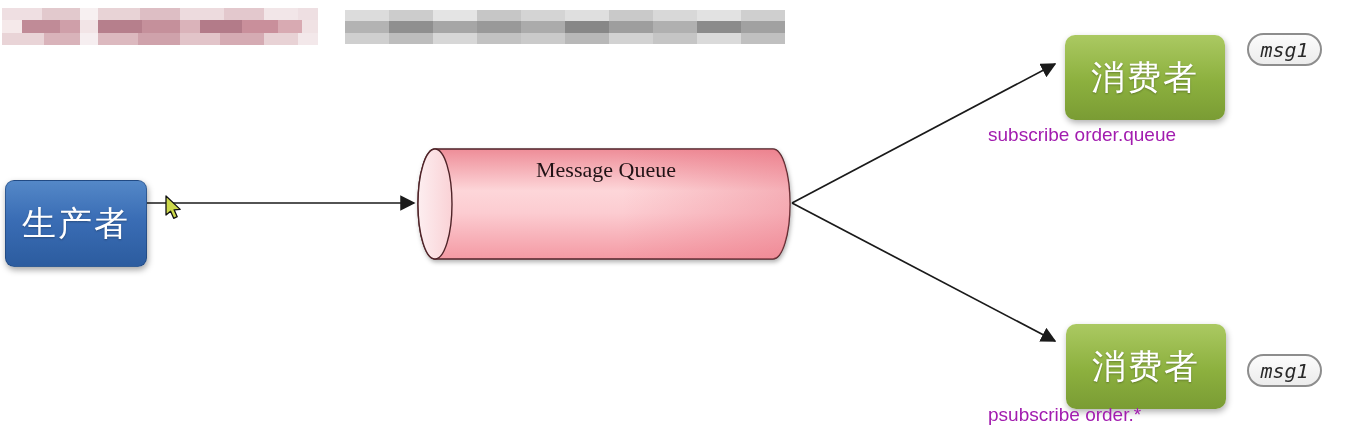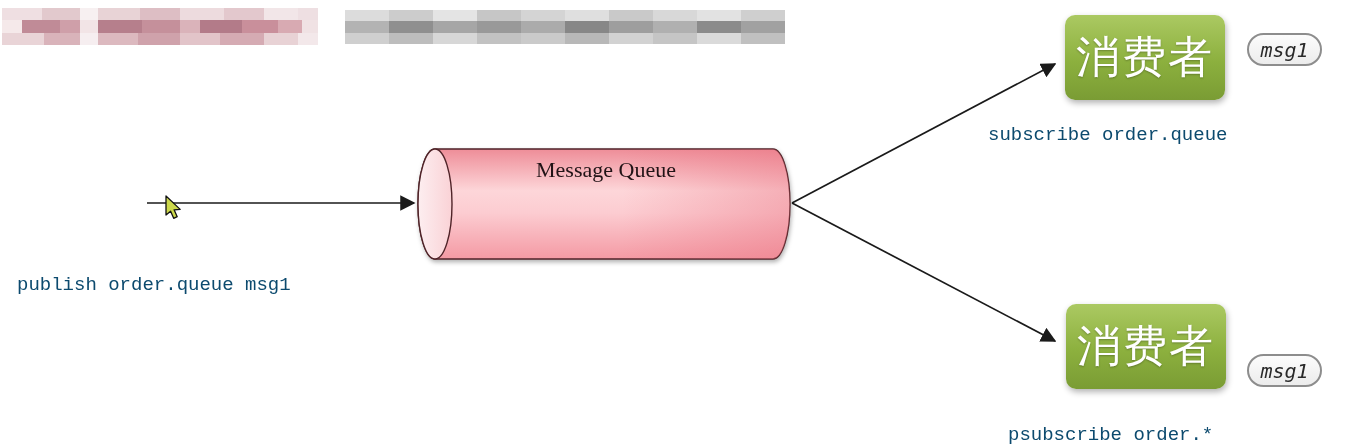--- a/index.html
+++ b/index.html
@@ -1,34 +1,34 @@
 <!DOCTYPE html>
 <html><head>
 <meta charset="utf-8">
 <style>
   html,body{margin:0;padding:0;background:#ffffff;}
   .canvas{position:relative;width:1350px;height:446px;background:#ffffff;overflow:hidden;
           font-family:"DejaVu Sans",sans-serif;}
   .abs{position:absolute;}
   .node{display:flex;align-items:center;justify-content:center;color:#ffffff;
-        font-size:44px;letter-spacing:2px;text-shadow:0 1px 2px rgba(0,0,0,.28);}
+        font-size:34px;letter-spacing:2px;text-shadow:0 1px 2px rgba(0,0,0,.28);margin-top:20px;}
   .producer{left:5px;top:160px;width:142px;height:87px;border-radius:9px;
         background:linear-gradient(180deg,#5488c8 0%,#3a6db5 45%,#2c5c9f 100%);
         border:1px solid rgba(25,60,110,.55);
         box-shadow:1px 3px 6px rgba(0,0,0,.35);box-sizing:border-box;}
   .consumer{width:160px;height:85px;border-radius:10px;
         background:linear-gradient(180deg,#abc962 0%,#8cb03e 55%,#7a9c34 100%);
         box-shadow:1px 3px 6px rgba(0,0,0,.3);}
   .consumer.pos-top{left:1065px;top:15px;}
   .consumer.pos-bottom{left:1066px;top:304px;}
-  .cmd{font-family:Liberation Mono, monospace;font-size:19px;
-        color:#0c4a6e;white-space:pre;}
+  .cmd{font-family:Liberation Sans, sans-serif;font-size:19px;
+        color:#a21caf;white-space:pre;}
   .cmd.publish{left:17px;top:274px;}
   .cmd.subscribe{left:988px;top:124px;}
-  .cmd.psubscribe{left:988px;top:424px;margin-left:20px;}
+  .cmd.psubscribe{left:988px;top:404px;}
   .queue-label{left:420px;top:157px;width:372px;text-align:center;
         font-family:Liberation Serif, serif;
         font-size:22px;color:#211316;}
   .badge{width:75px;height:33px;border:2px solid #8d8d8d;border-radius:17px;
         background:linear-gradient(#fcfcfc,#ececec);box-sizing:border-box;
         display:flex;align-items:center;justify-content:center;
         font-family:"DejaVu Sans Mono","Liberation Mono",monospace;
         font-size:20px;color:#2a2a2a;font-style:italic;}
   .badge.pos-top{left:1247px;top:33px;}
   .badge.pos-bottom{left:1247px;top:354px;}
@@ -108,21 +108,23 @@
     <defs>
       <marker id="ah" viewBox="0 0 10 10" refX="9" refY="5" markerWidth="9" markerHeight="9" orient="auto-start-reverse">
         <path d="M0,0 L10,5 L0,10 Z" fill="#1a1a1a"></path>
       </marker>
     </defs>
     <line x1="147" y1="203" x2="414" y2="203" stroke="#1a1a1a" stroke-width="1.7" marker-end="url(#ah)"></line>
     <line x1="792" y1="203" x2="1055" y2="64" stroke="#1a1a1a" stroke-width="1.7" marker-end="url(#ah)"></line>
     <line x1="792" y1="203" x2="1055" y2="341" stroke="#1a1a1a" stroke-width="1.7" marker-end="url(#ah)"></line>
   </svg>
 
-  <div class="abs cmd publish">publish order.queue msg1</div>
+  <div class="abs node producer">
+    <span>生产者</span>
+  </div>
 
   <svg class="abs" style="left:402px;top:139px" width="396" height="128" viewBox="0 0 396 128">
     <defs>
       <linearGradient id="cylV" x1="0" y1="0" x2="0" y2="1">
         <stop offset="0" stop-color="#ee8d98"></stop>
         <stop offset="0.38" stop-color="#fdd6d9"></stop>
         <stop offset="0.58" stop-color="#fcccd1"></stop>
         <stop offset="1" stop-color="#f49aa4"></stop>
       </linearGradient>
       <linearGradient id="cylH" x1="0" y1="0" x2="1" y2="0">

